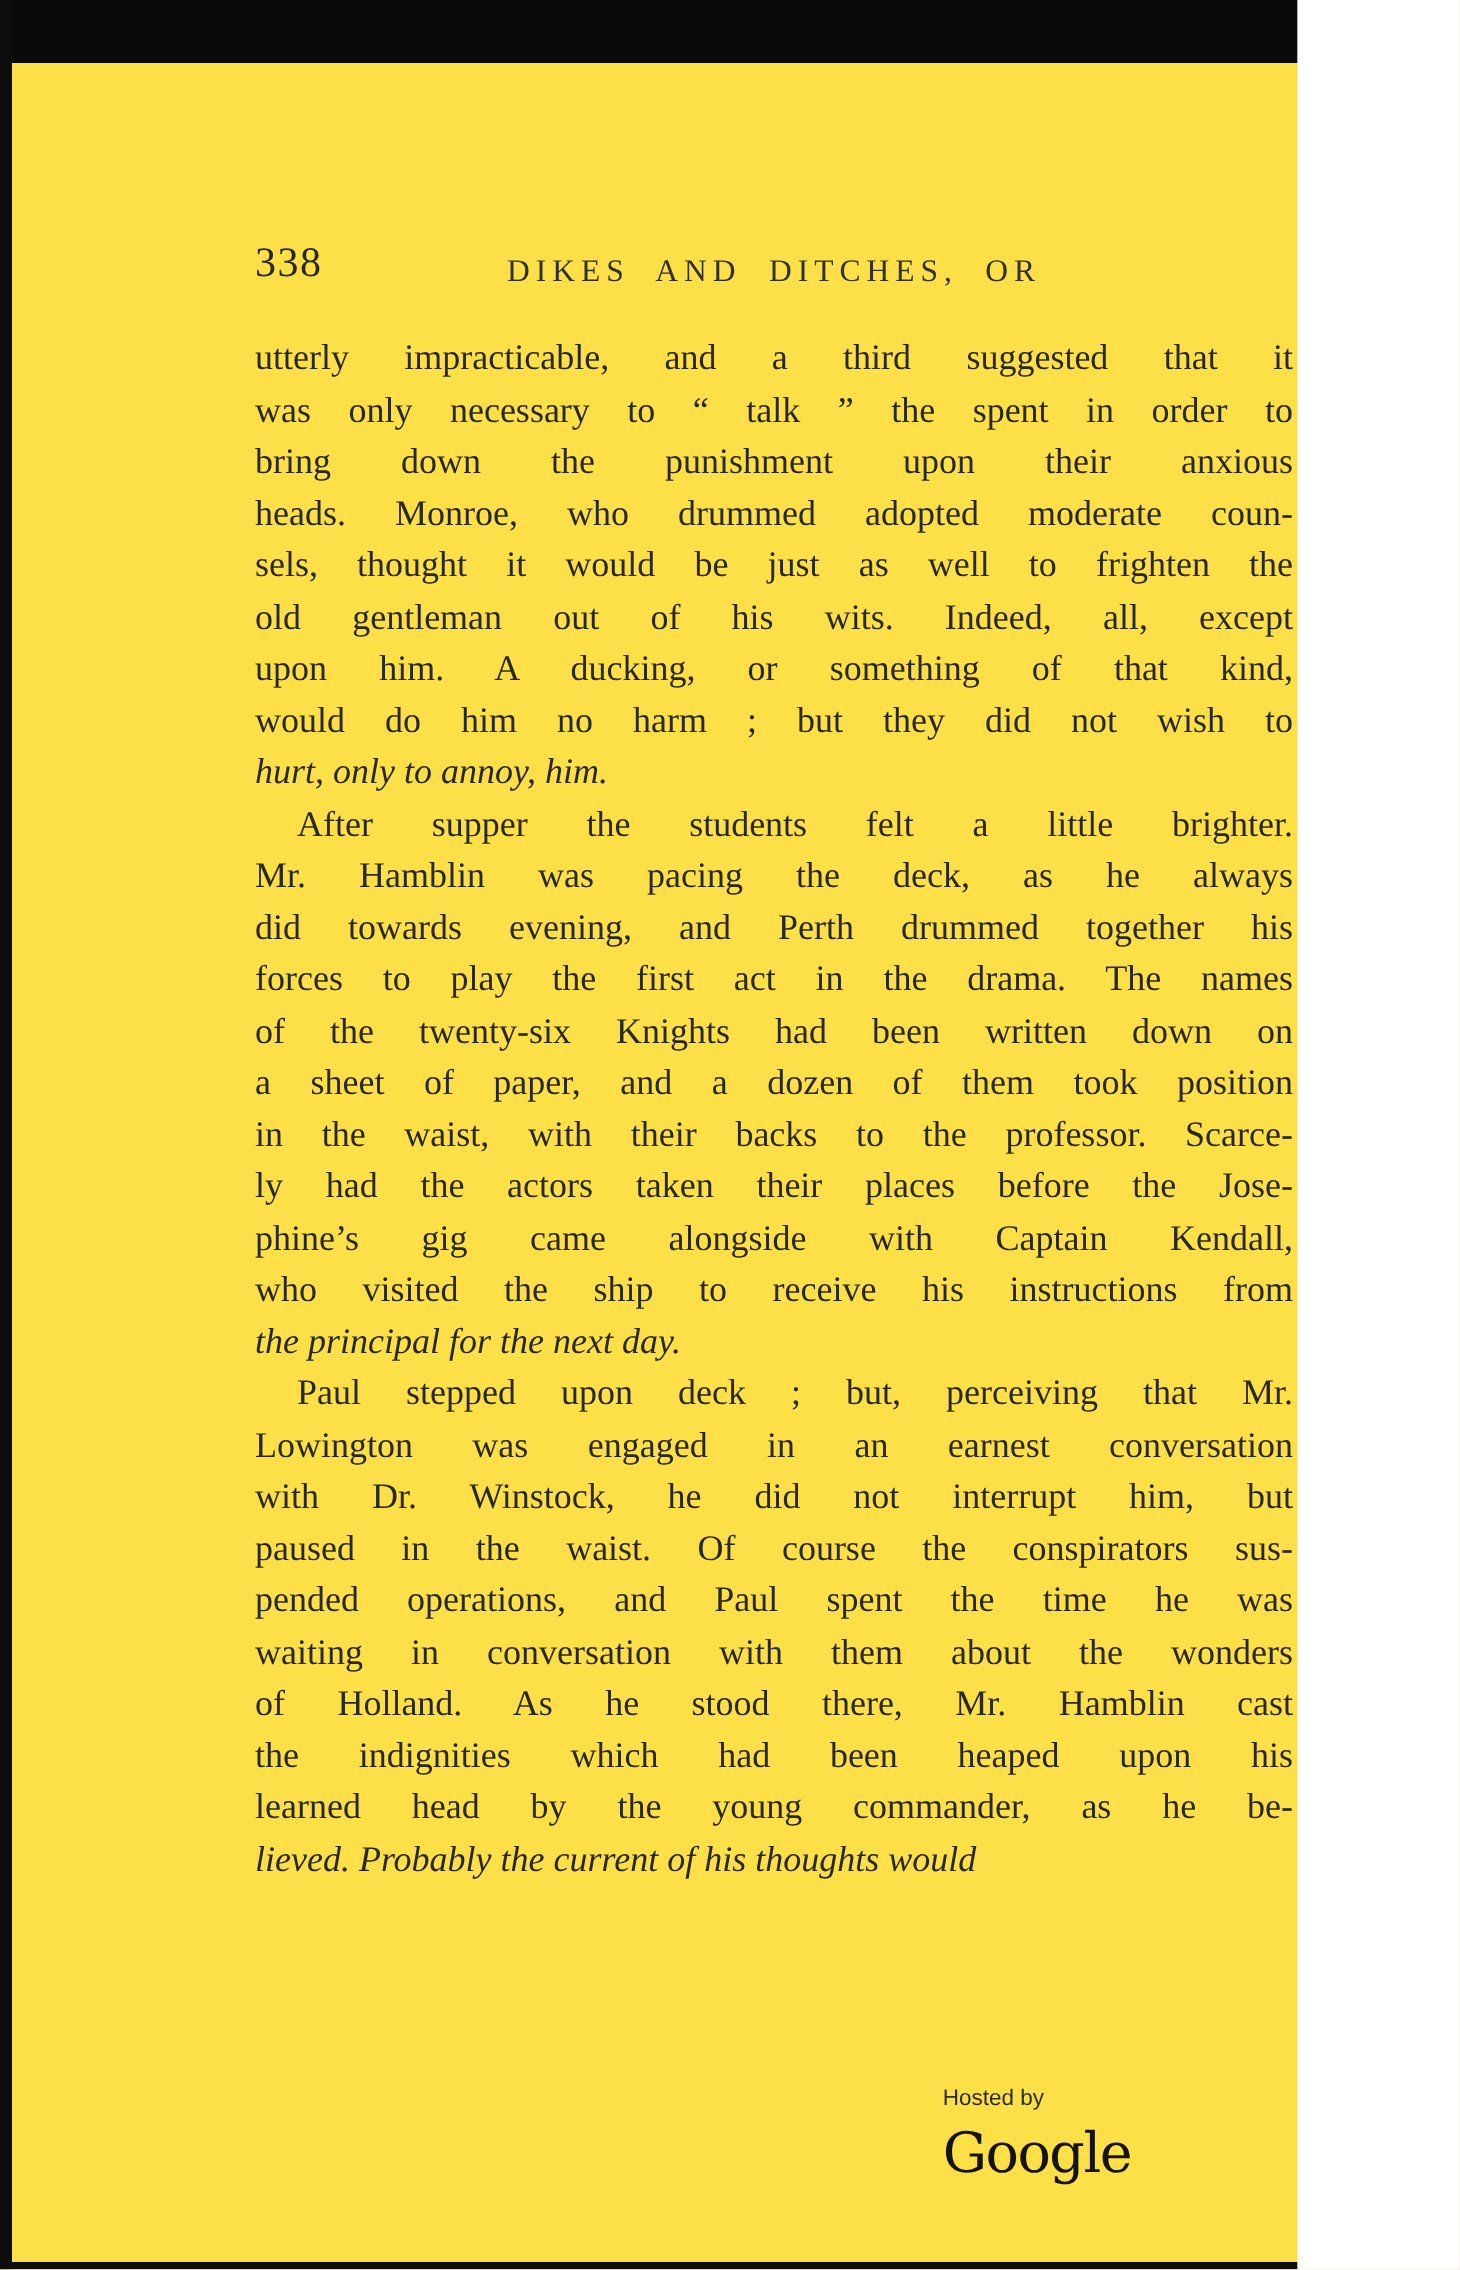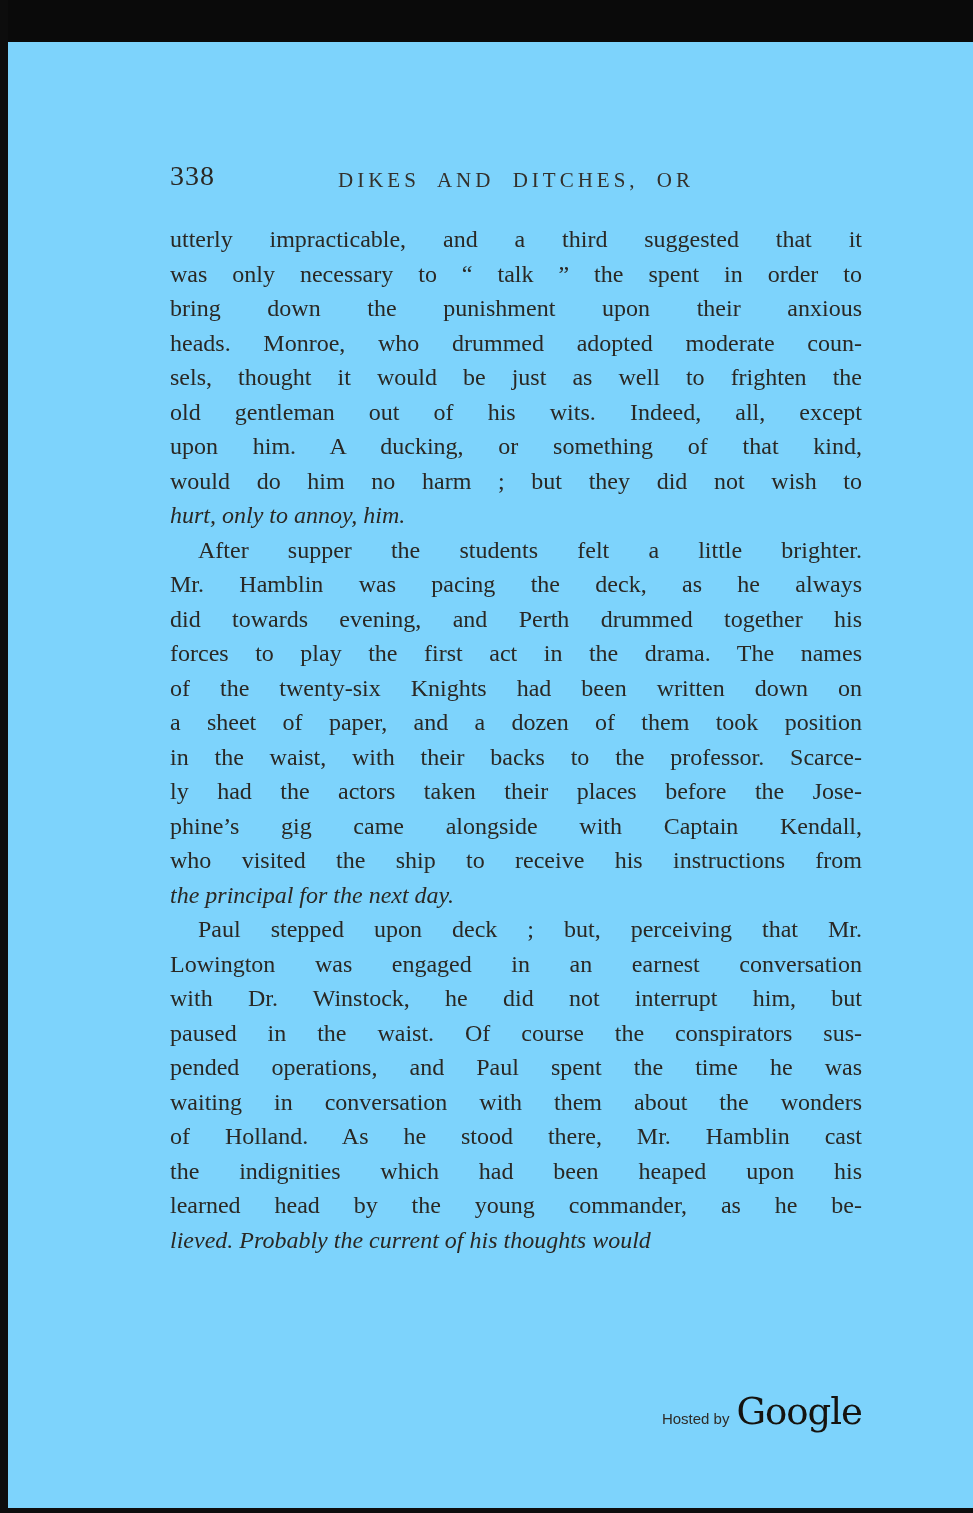--- a/index.html
+++ b/index.html
@@ -1,20 +1,20 @@
 <!DOCTYPE html>
 <html><head>
 <meta charset="utf-8">
 <style>
   html, body { margin: 0; padding: 0; background: #ffffff; }
   .page {
     position: relative;
-    width: 973px;
+    width: 865px;
     height: 1513px;
-    background: #7dd3fc;
+    background: #fde047;
     overflow: hidden;
     font-family: "Liberation Serif", "DejaVu Serif", serif;
     color: #2a2824;
   }
   .scan-bar-top {
     position: absolute; top: 0; left: 0;
     width: 100%; height: 42px;
     background: #0a0a0a;
   }
   .scan-bar-left {
@@ -62,20 +62,21 @@
   }
   .line.indent {
     text-indent: 28px;
   }
   .footer {
     position: absolute;
     right: 111px; top: 1390px;
     display: flex;
     align-items: baseline;
     gap: 7px;
+    flex-direction: column;
   }
   .hosted-by {
     font-family: "Liberation Sans", sans-serif;
     font-size: 15px;
     color: #2e2c28;
   }
   .google-logo {
     font-family: "DejaVu Serif", serif;
     font-size: 37px;
     letter-spacing: -1px;

